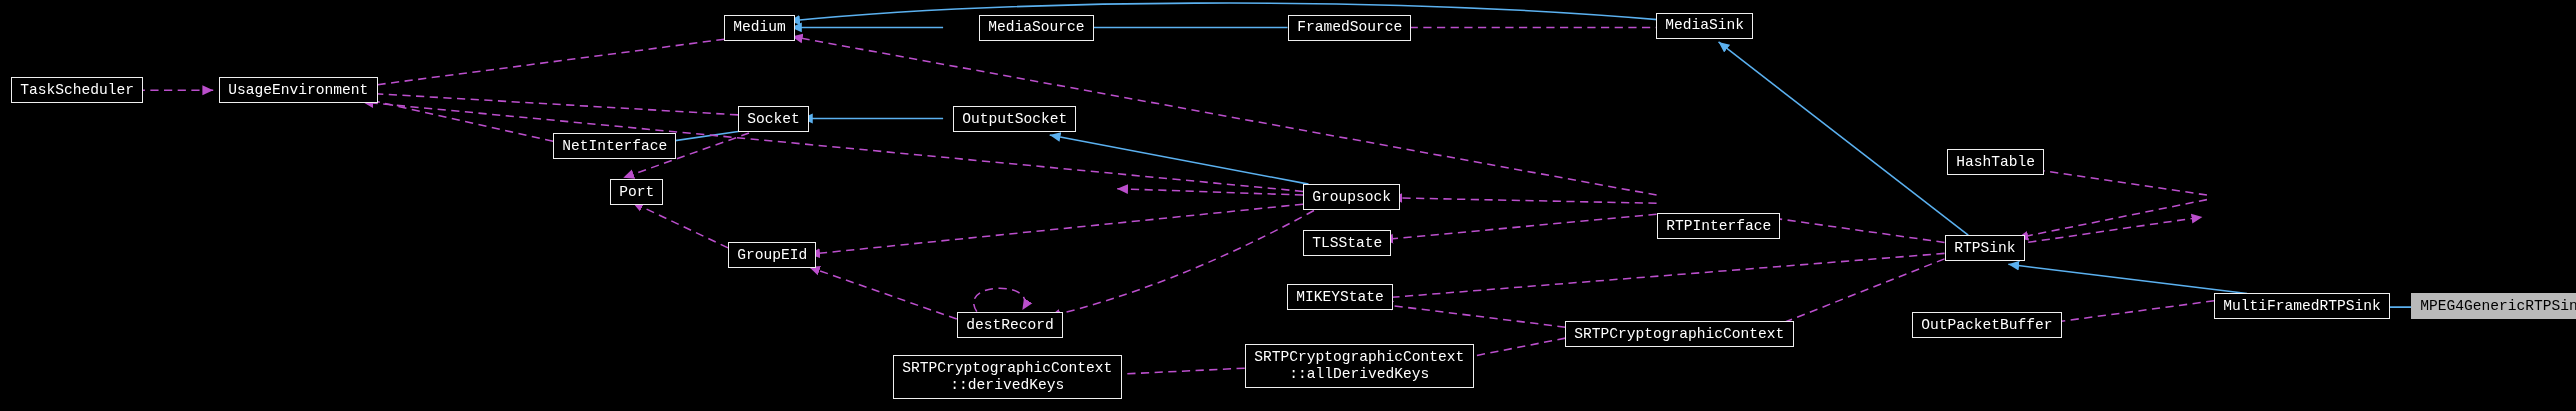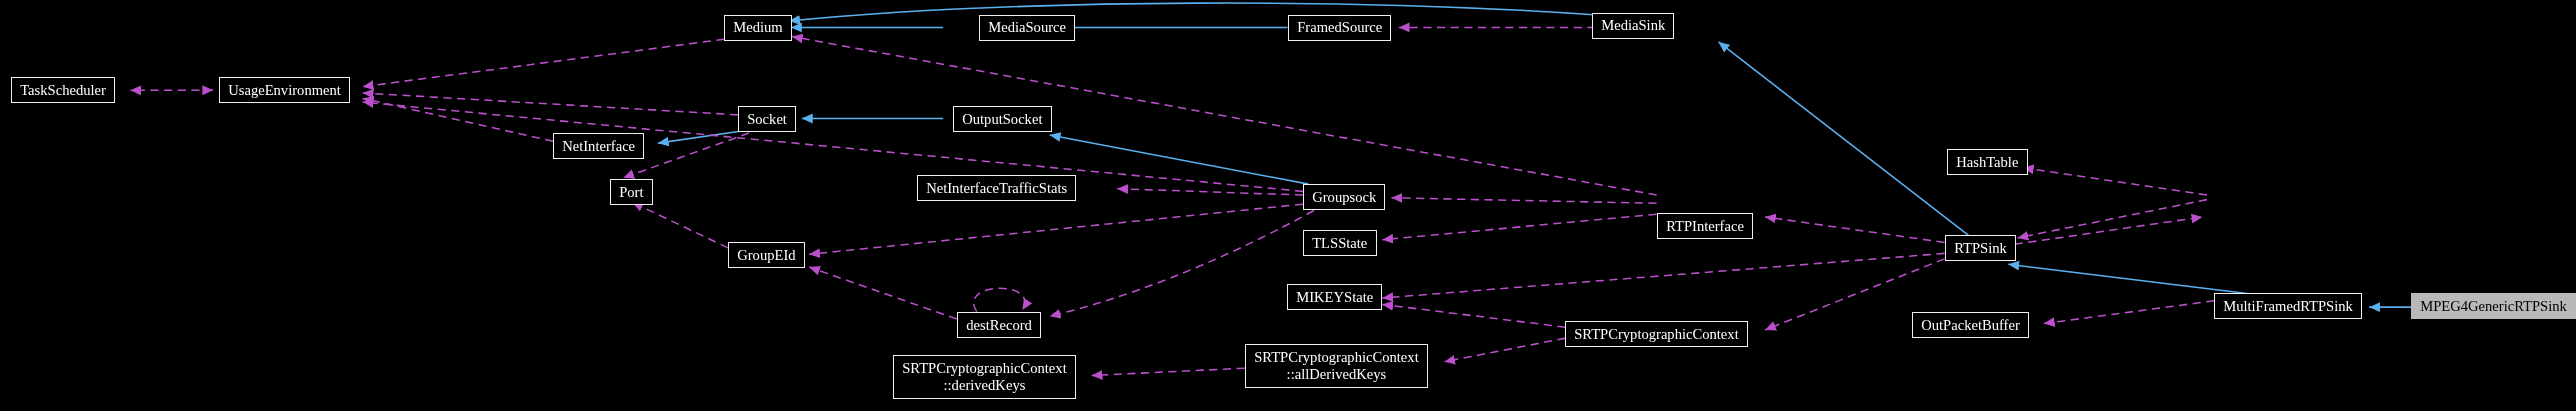--- a/index.html
+++ b/index.html
@@ -11,21 +11,21 @@
     --highlight-text:#000000;
     --edge-inherit:#5bb1f0;
     --edge-use:#bb4fcc;
   }
   html,body{margin:0;padding:0;background:var(--background);}
   #stage{
     position:relative;
     width:2576px;height:408px;
     background:var(--background);
     overflow:hidden;
-    font-family:Liberation Serif, serif;
+    font-family:Liberation Mono, monospace;
   }
   #edges{position:absolute;left:0;top:0;width:2576px;height:412px;}
   .edge{fill:none;stroke-width:1.7px;}
   .edge.inherit{stroke:var(--edge-inherit);}
   .edge.use{stroke:var(--edge-use);stroke-dasharray:9 6;}
   .m-inherit{fill:var(--edge-inherit);}
   .m-use{fill:var(--edge-use);}
   .node{
     position:absolute;
     box-sizing:border-box;
@@ -90,28 +90,27 @@
       <path d="M2134,278 L1517,327" class="edge use" marker-end="url(#arrow-use)"></path>
       <path d="M2134,284 L1937,362" class="edge use" marker-end="url(#arrow-use)"></path>
       <path d="M1718,359 L1517,334" class="edge use" marker-end="url(#arrow-use)"></path>
       <path d="M1718,371 L1585,397" class="edge use" marker-end="url(#arrow-use)"></path>
       <path d="M1366,404 L1198,412" class="edge use" marker-end="url(#arrow-use)"></path>
       <path d="M2430,330 L2243,355" class="edge use" marker-end="url(#arrow-use)"></path>
     </svg>
 <div class="node" style="left: 724px; top: 14.6px;">Medium</div>
     <div class="node" style="left: 979px; top: 14.6px;">MediaSource</div>
     <div class="node" style="left: 1288px; top: 14.6px;">FramedSource</div>
-    <div class="node" style="left: 1592px; top: 12.8px;">MediaSink</div>
+    <div class="node" style="left: 1656px; top: 12.8px;">MediaSink</div>
     <div class="node" style="left: 11px; top: 77px;">TaskScheduler</div>
     <div class="node" style="left: 219px; top: 77px;">UsageEnvironment</div>
     <div class="node" style="left: 738px; top: 106px;">Socket</div>
     <div class="node" style="left: 943px; top: 106px; margin-left: 10px;">OutputSocket</div>
     <div class="node" style="left: 553px; top: 133px;">NetInterface</div>
     <div class="node" style="left: 610px; top: 179px;">Port</div>
-    <div class="node" style="left: 917px; top: 175px;">NetInterfaceTrafficStats</div>
     <div class="node" style="left: 1303px; top: 184px;">Groupsock</div>
     <div class="node" style="left: 1657px; top: 193px; margin-top: 20px;">RTPInterface</div>
     <div class="node" style="left: 1935px; top: 149px; margin-left: 12px;">HashTable</div>
     <div class="node" style="left: 1303px; top: 230px;">TLSState</div>
     <div class="node" style="left: 1945px; top: 235px;">RTPSink</div>
     <div class="node" style="left: 728px; top: 242px;">GroupEId</div>
     <div class="node" style="left: 1287px; top: 284px;">MIKEYState</div>
     <div class="node" style="left: 2214px; top: 293px;">MultiFramedRTPSink</div>
     <div class="node hl" style="left: 2411px; top: 293px;">MPEG4GenericRTPSink</div>
     <div class="node" style="left: 957px; top: 312px;">destRecord</div>

